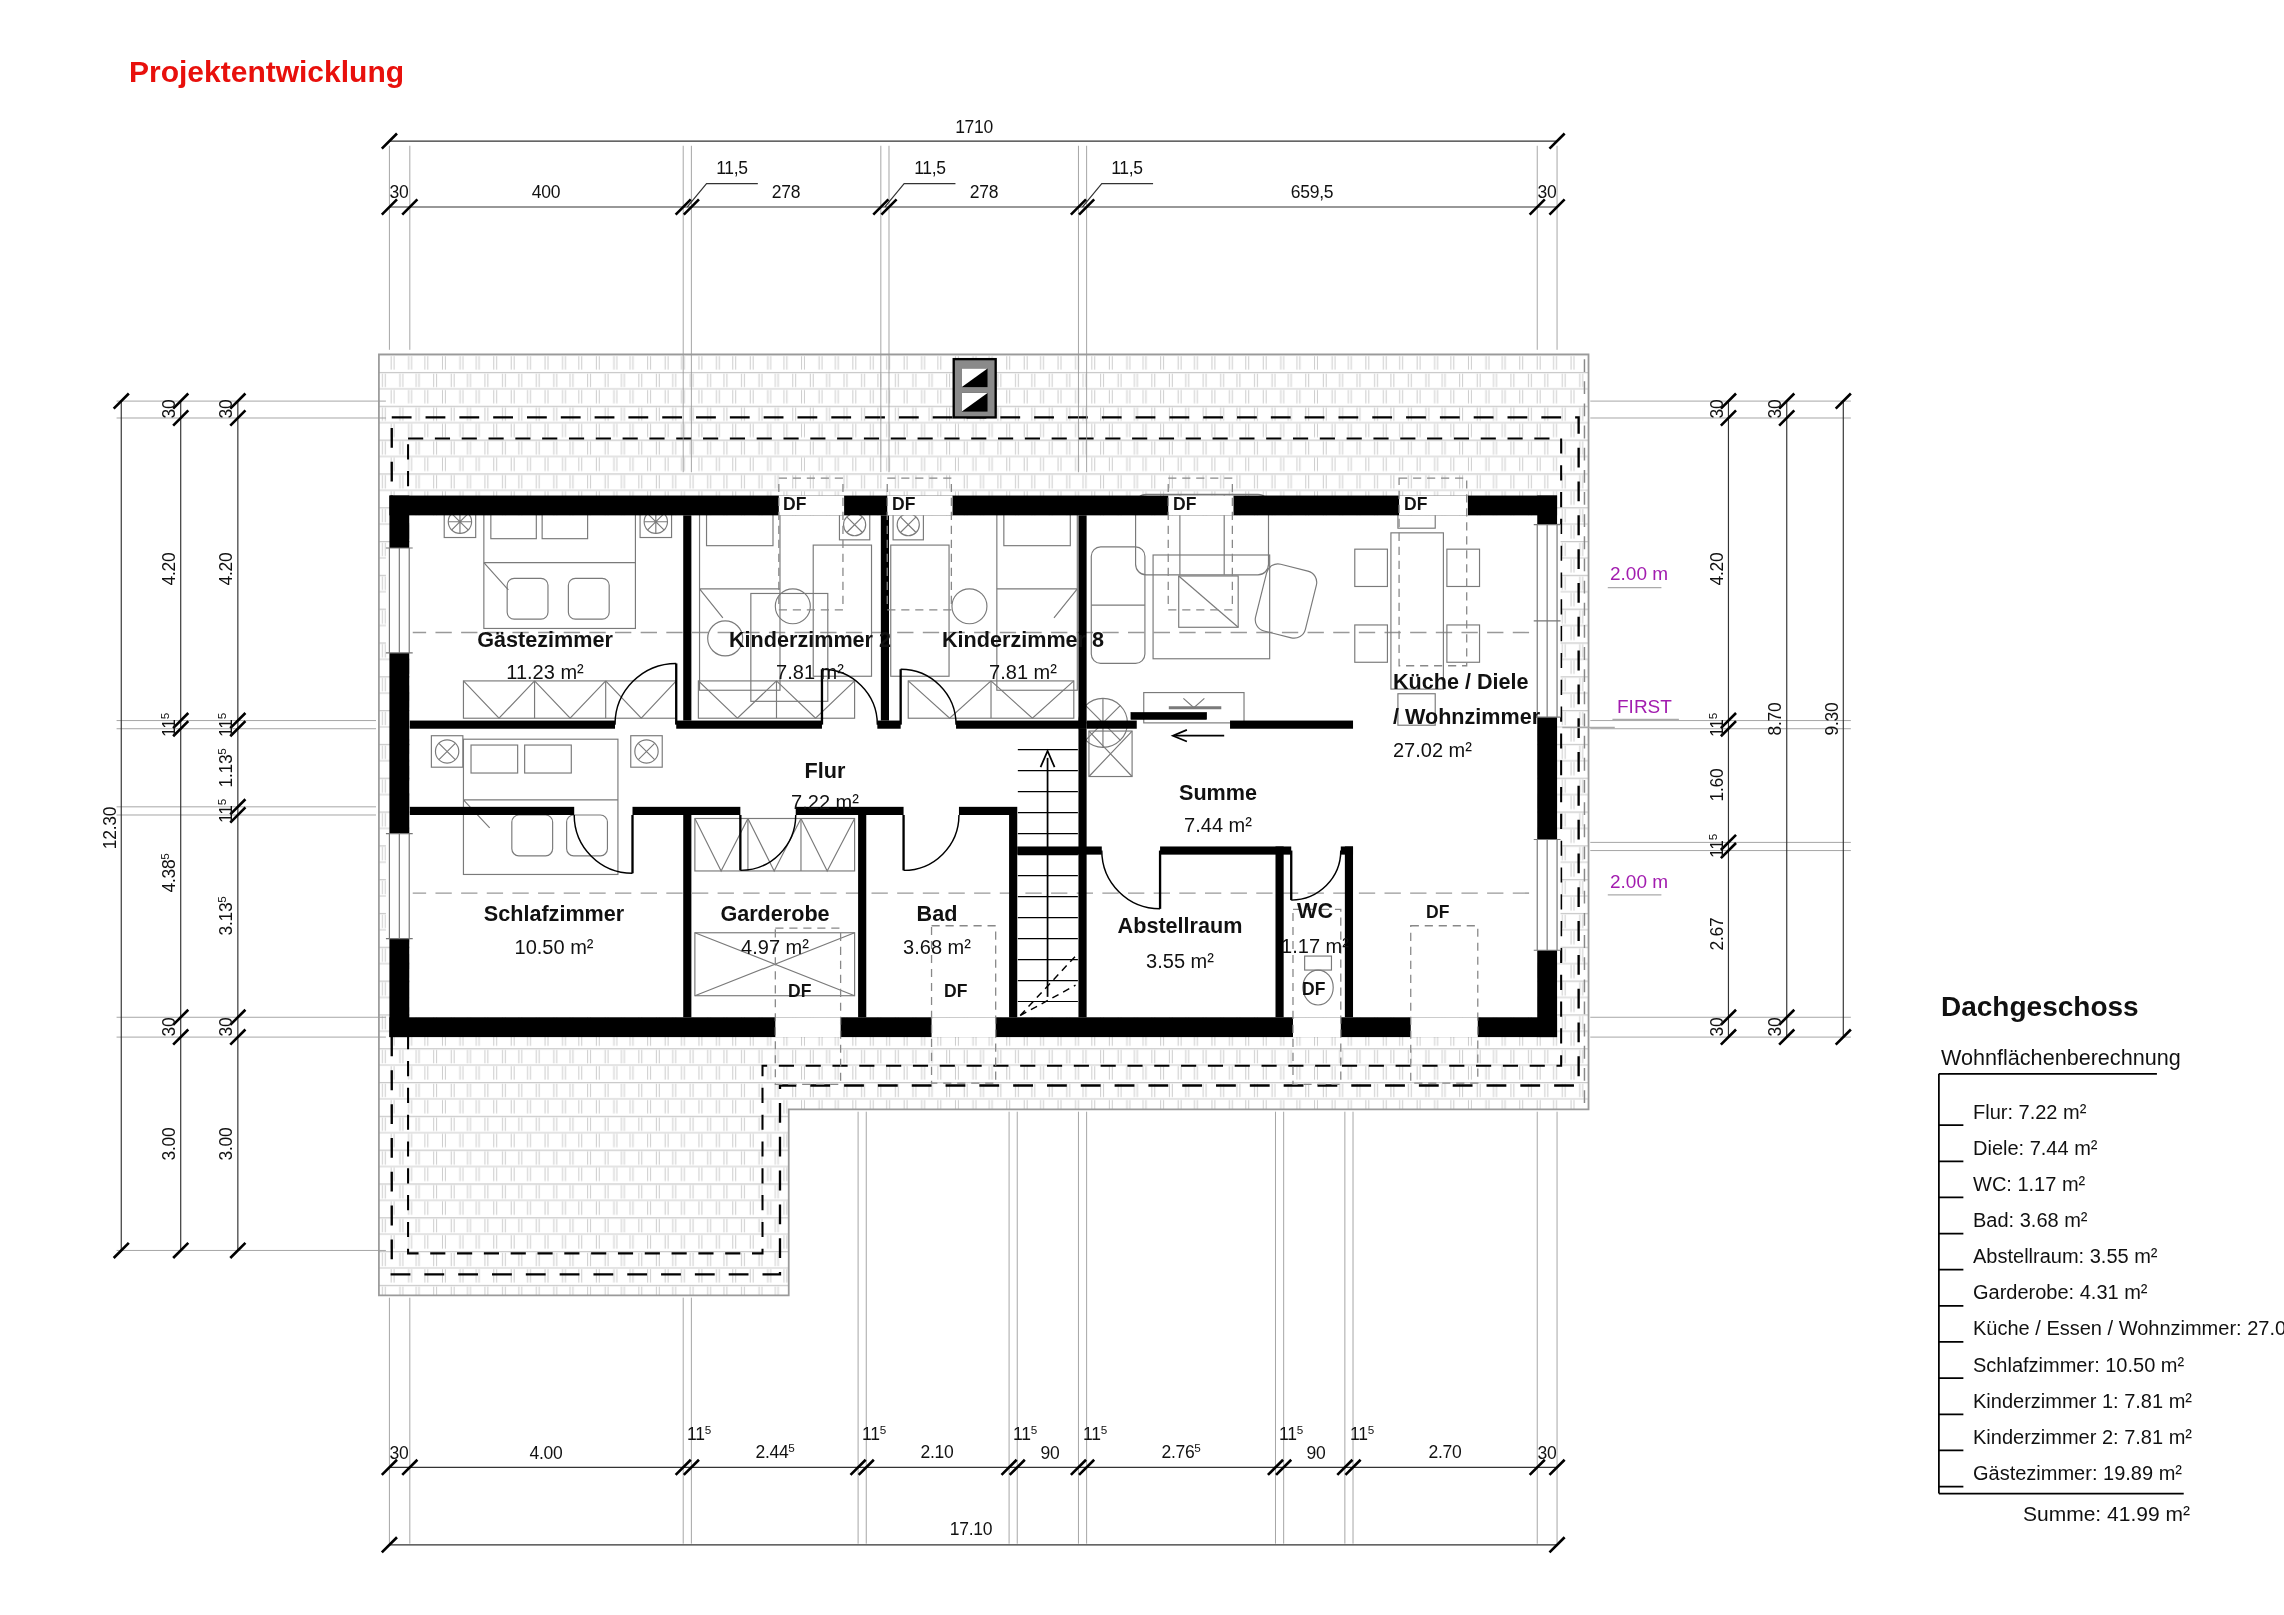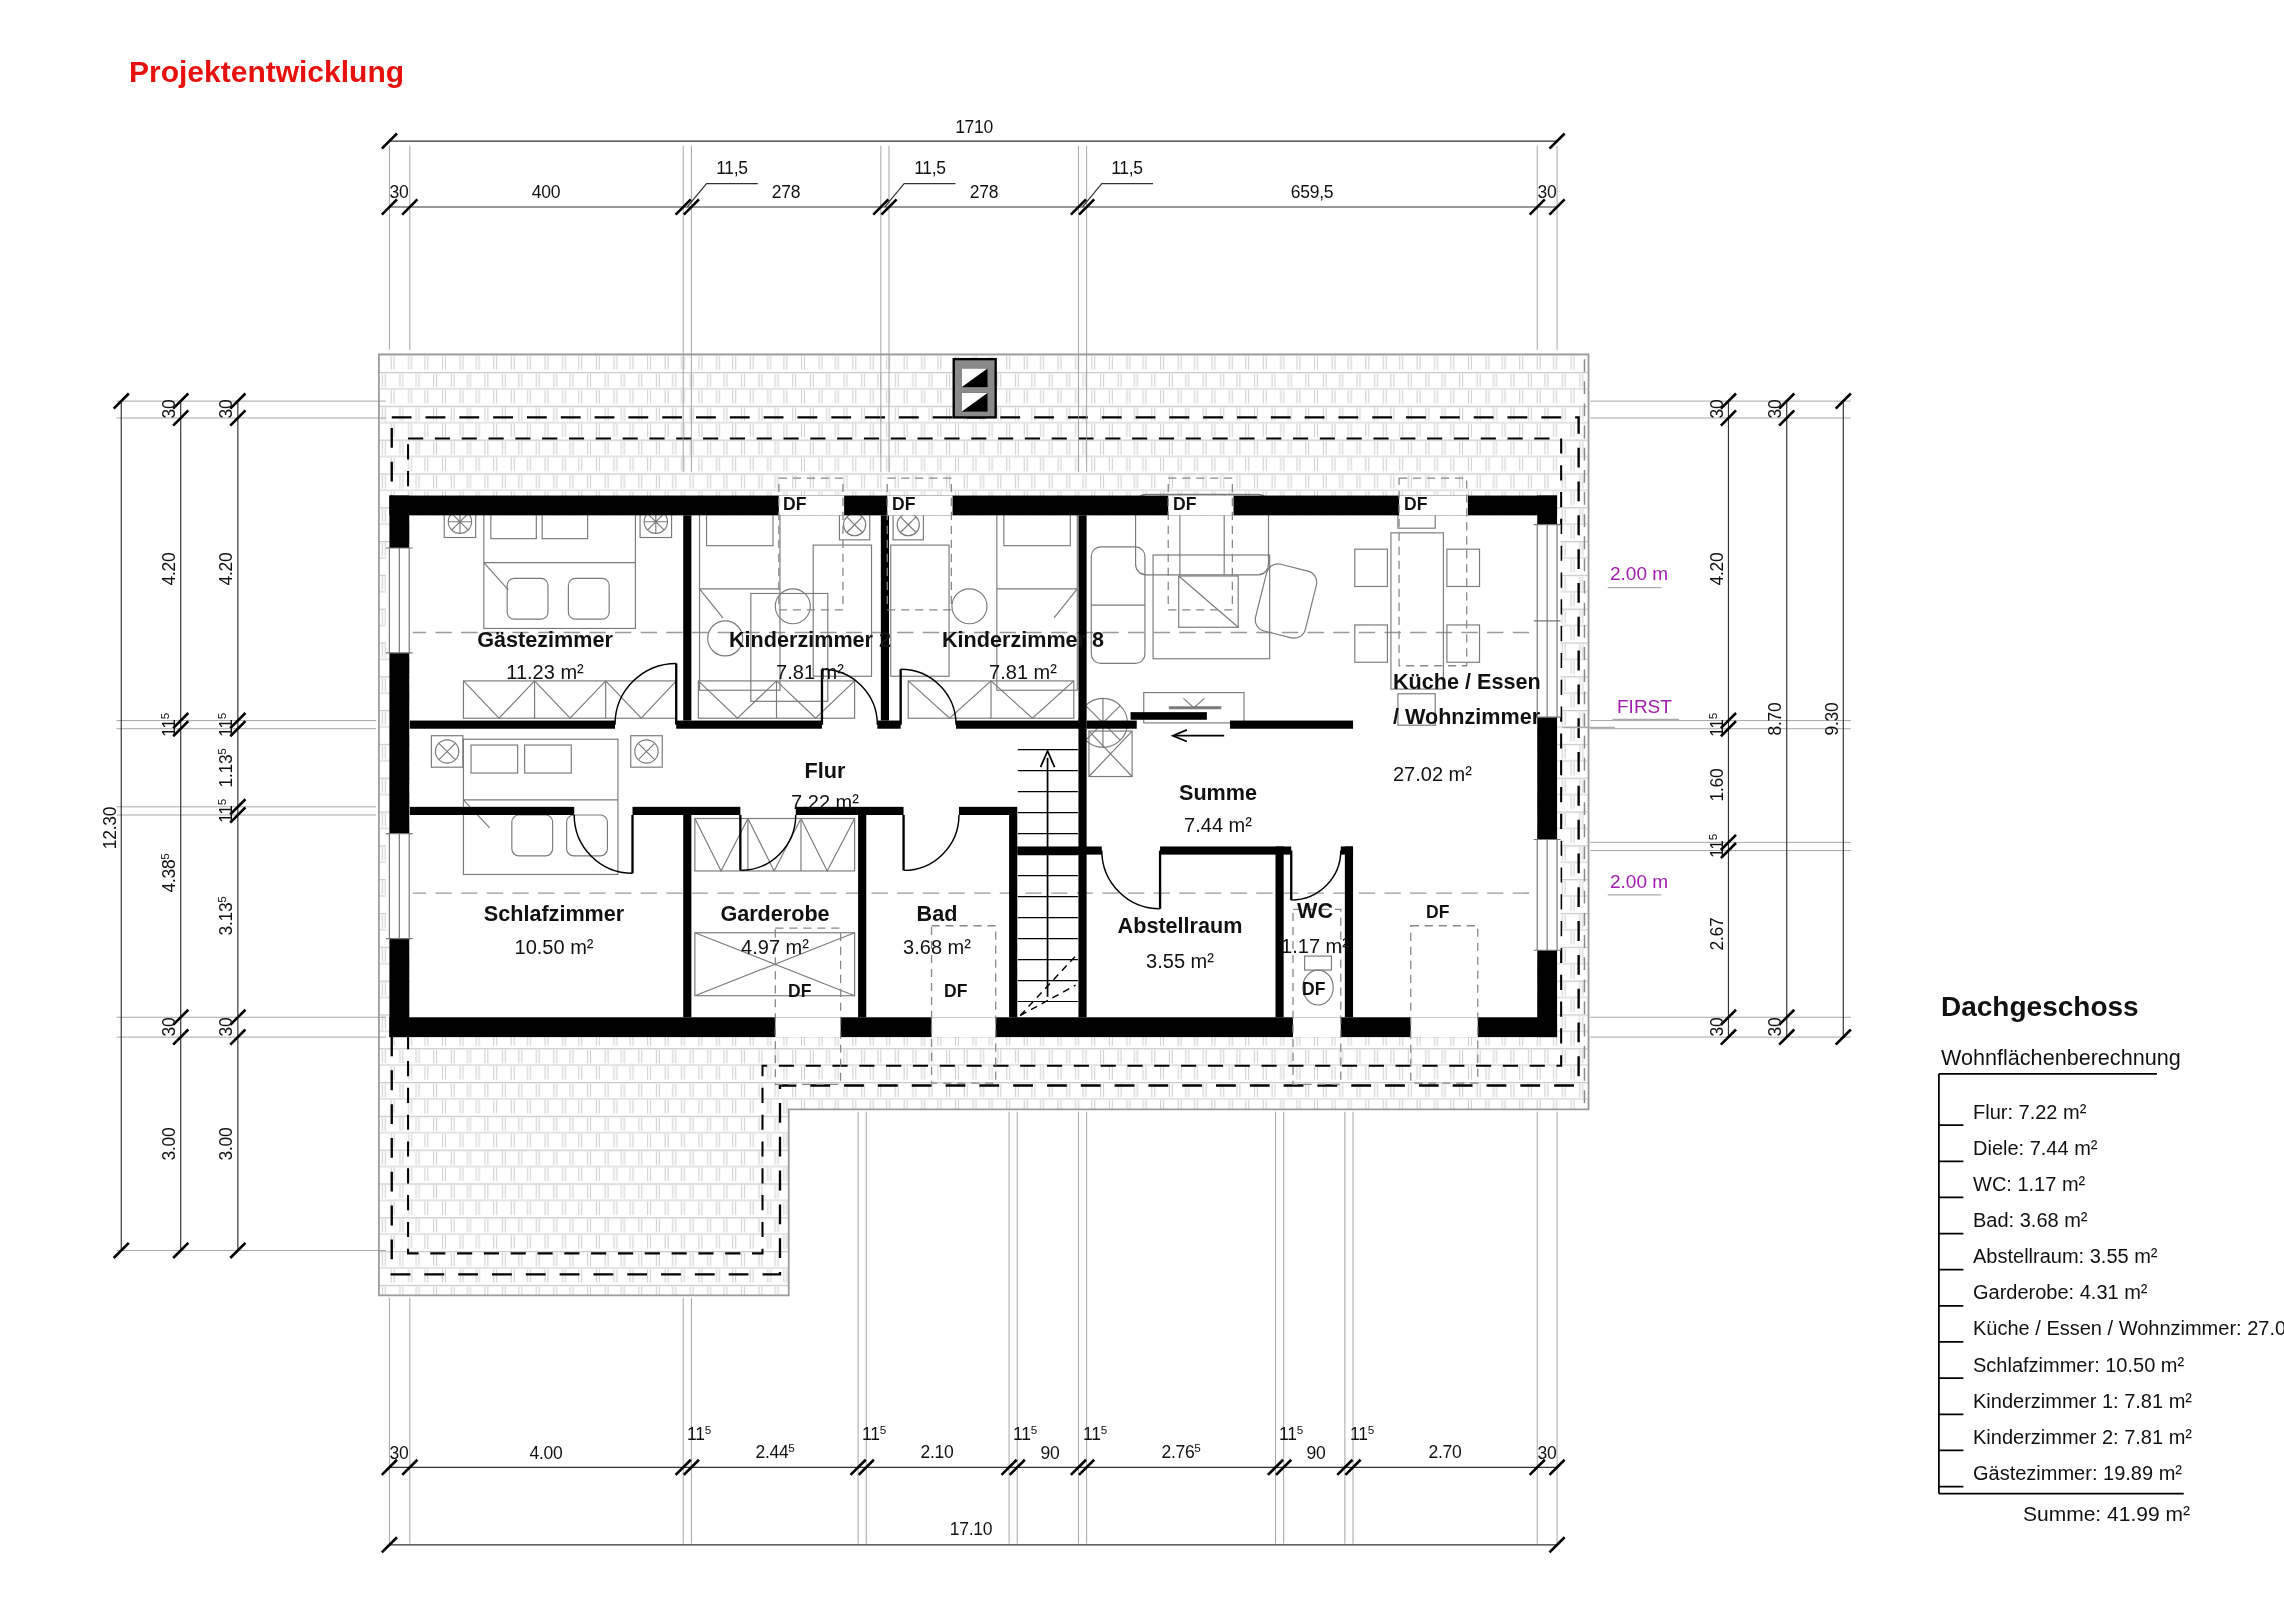--- a/index.html
+++ b/index.html
@@ -6,21 +6,21 @@
   body{width:2284px;height:1616px;position:relative;font-family:"Liberation Sans",sans-serif;color:#111;overflow:hidden;}
   .abs{position:absolute;}
   svg{position:absolute;left:0;top:0;}
   .title{font-size:30px;font-weight:bold;color:#e8100c;white-space:nowrap;}
   .dim{font-size:17.5px;white-space:nowrap;transform:translate(-50%,-50%);letter-spacing:-0.3px;}
   .dim sup,.dimv sup{font-size:11.7px;}
   .dimv{font-size:17.5px;white-space:nowrap;transform:translate(-50%,-50%) rotate(-90deg);letter-spacing:-0.3px;}
   .room-name{font-size:21.6px;font-weight:bold;white-space:nowrap;transform:translate(-50%,-50%);}
   .room-name-l{font-size:21.6px;font-weight:bold;white-space:nowrap;}
   .room-area{font-size:20px;white-space:nowrap;transform:translate(-50%,-50%);}
-  .room-area-l{font-size:20px;white-space:nowrap;margin-top:24px;}
+  .room-area-l{font-size:20px;white-space:nowrap;}
   .df{font-size:17.5px;font-weight:bold;white-space:nowrap;}
   .note{font-size:19px;color:#a21caf;white-space:nowrap;}
   .panel-title{font-size:28px;font-weight:bold;white-space:nowrap;}
   .panel-sub{font-size:21.6px;white-space:nowrap;}
   .panel-item{font-size:20px;white-space:nowrap;}
   .panel-sum{font-size:21px;white-space:nowrap;}
 </style>
 </head>
 <body>
 
@@ -355,21 +355,21 @@
 </svg>
 
 <div class="abs title" style="left:129px;top:55px">Projektentwicklung</div>
 
 <div class="abs room-name" style="left:545px;top:640px">Gästezimmer</div>
 <div class="abs room-area" style="left:545px;top:672px">11.23 m²</div>
 <div class="abs room-name" style="left:810px;top:640px">Kinderzimmer 2</div>
 <div class="abs room-area" style="left:810px;top:672px">7.81 m²</div>
 <div class="abs room-name" style="left:1023px;top:640px">Kinderzimmer 8</div>
 <div class="abs room-area" style="left:1023px;top:672px">7.81 m²</div>
-<div class="abs room-name-l" style="left:1393px;top:669px">Küche / Essen</div>
+<div class="abs room-name-l" style="left:1393px;top:669px">Küche / Diele</div>
 <div class="abs room-name-l" style="left:1393px;top:704px">/ Wohnzimmer</div>
 <div class="abs room-area-l" style="left:1393px;top:739px">27.02 m²</div>
 <div class="abs room-name" style="left:825px;top:771px">Flur</div>
 <div class="abs room-area" style="left:825px;top:802px">7.22 m²</div>
 <div class="abs room-name" style="left:1218px;top:793px">Summe</div>
 <div class="abs room-area" style="left:1218px;top:825px">7.44 m²</div>
 <div class="abs room-name" style="left:554px;top:914px">Schlafzimmer</div>
 <div class="abs room-area" style="left:554px;top:947px">10.50 m²</div>
 <div class="abs room-name" style="left:775px;top:914px">Garderobe</div>
 <div class="abs room-area" style="left:775px;top:947px">4.97 m²</div>

